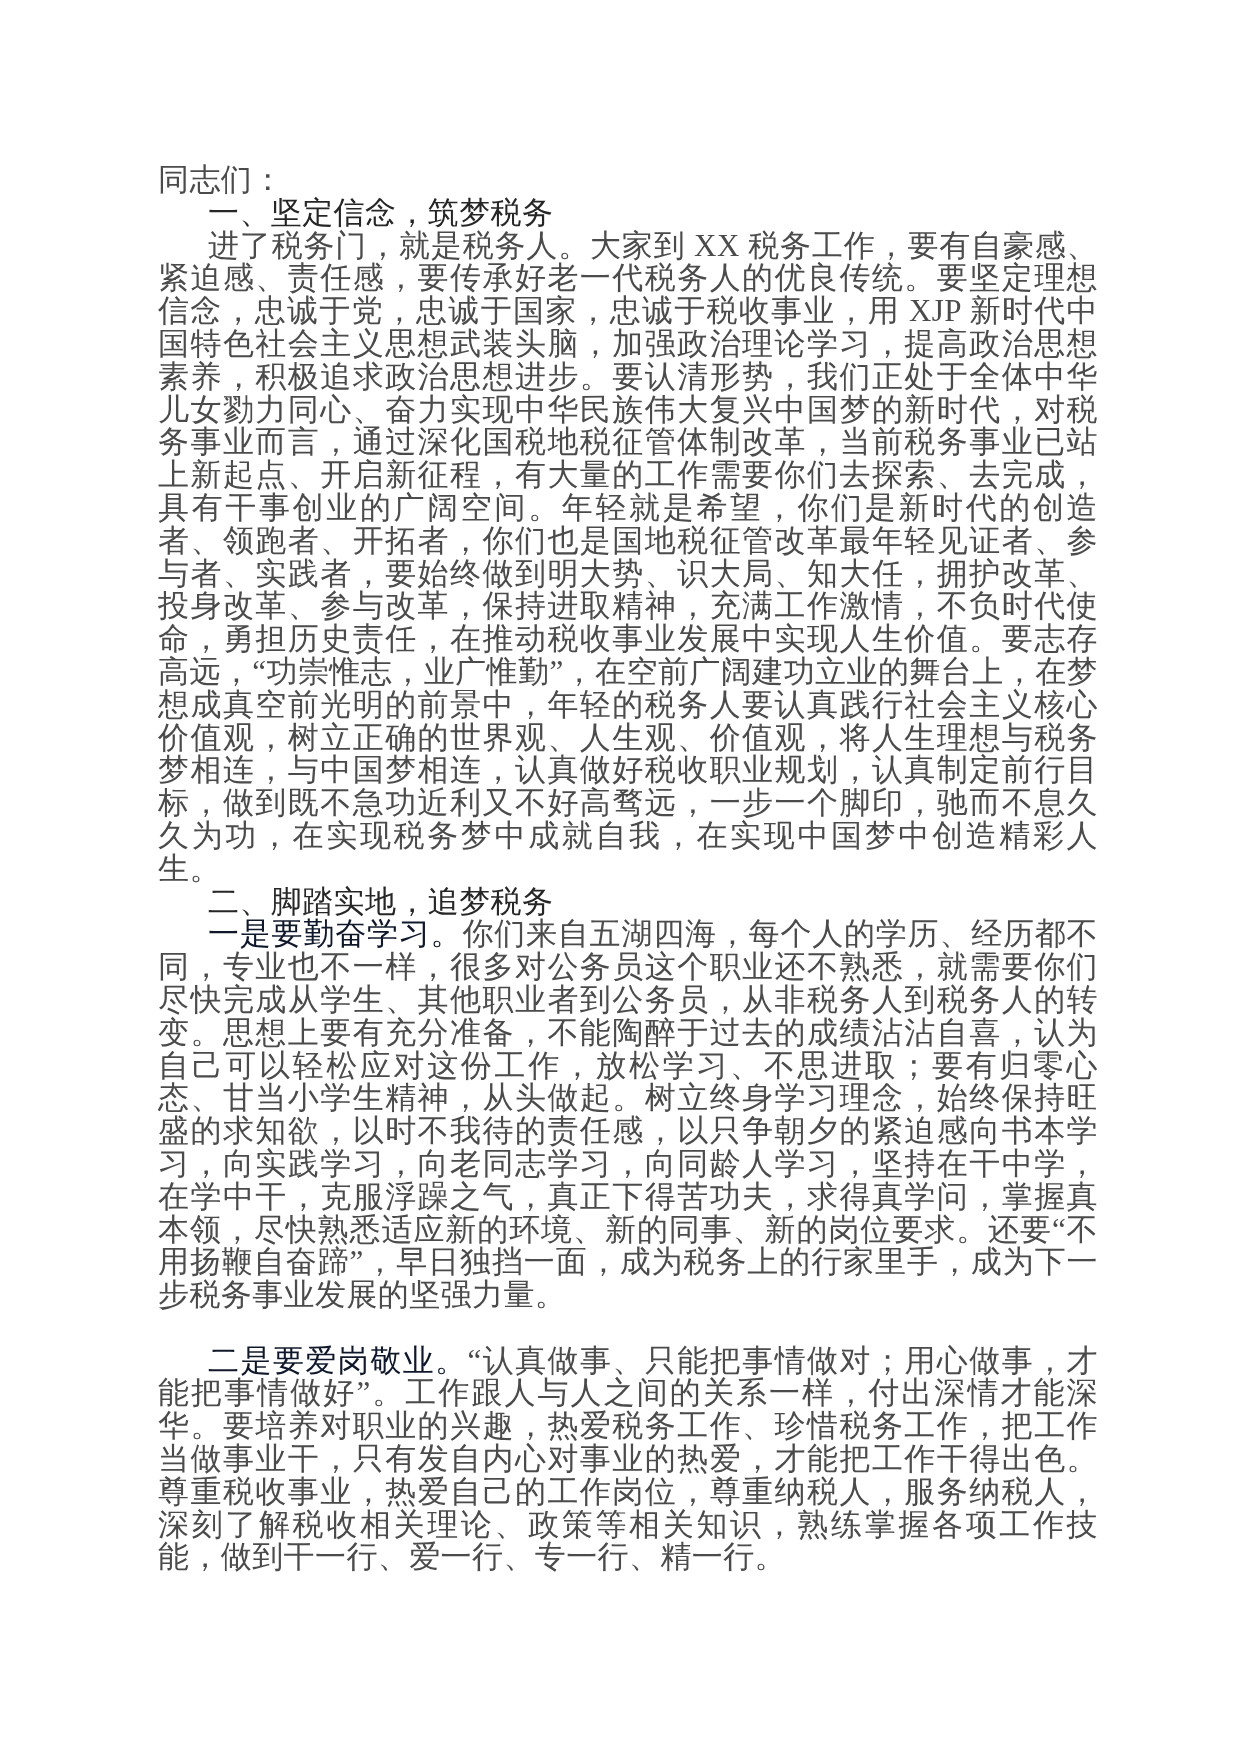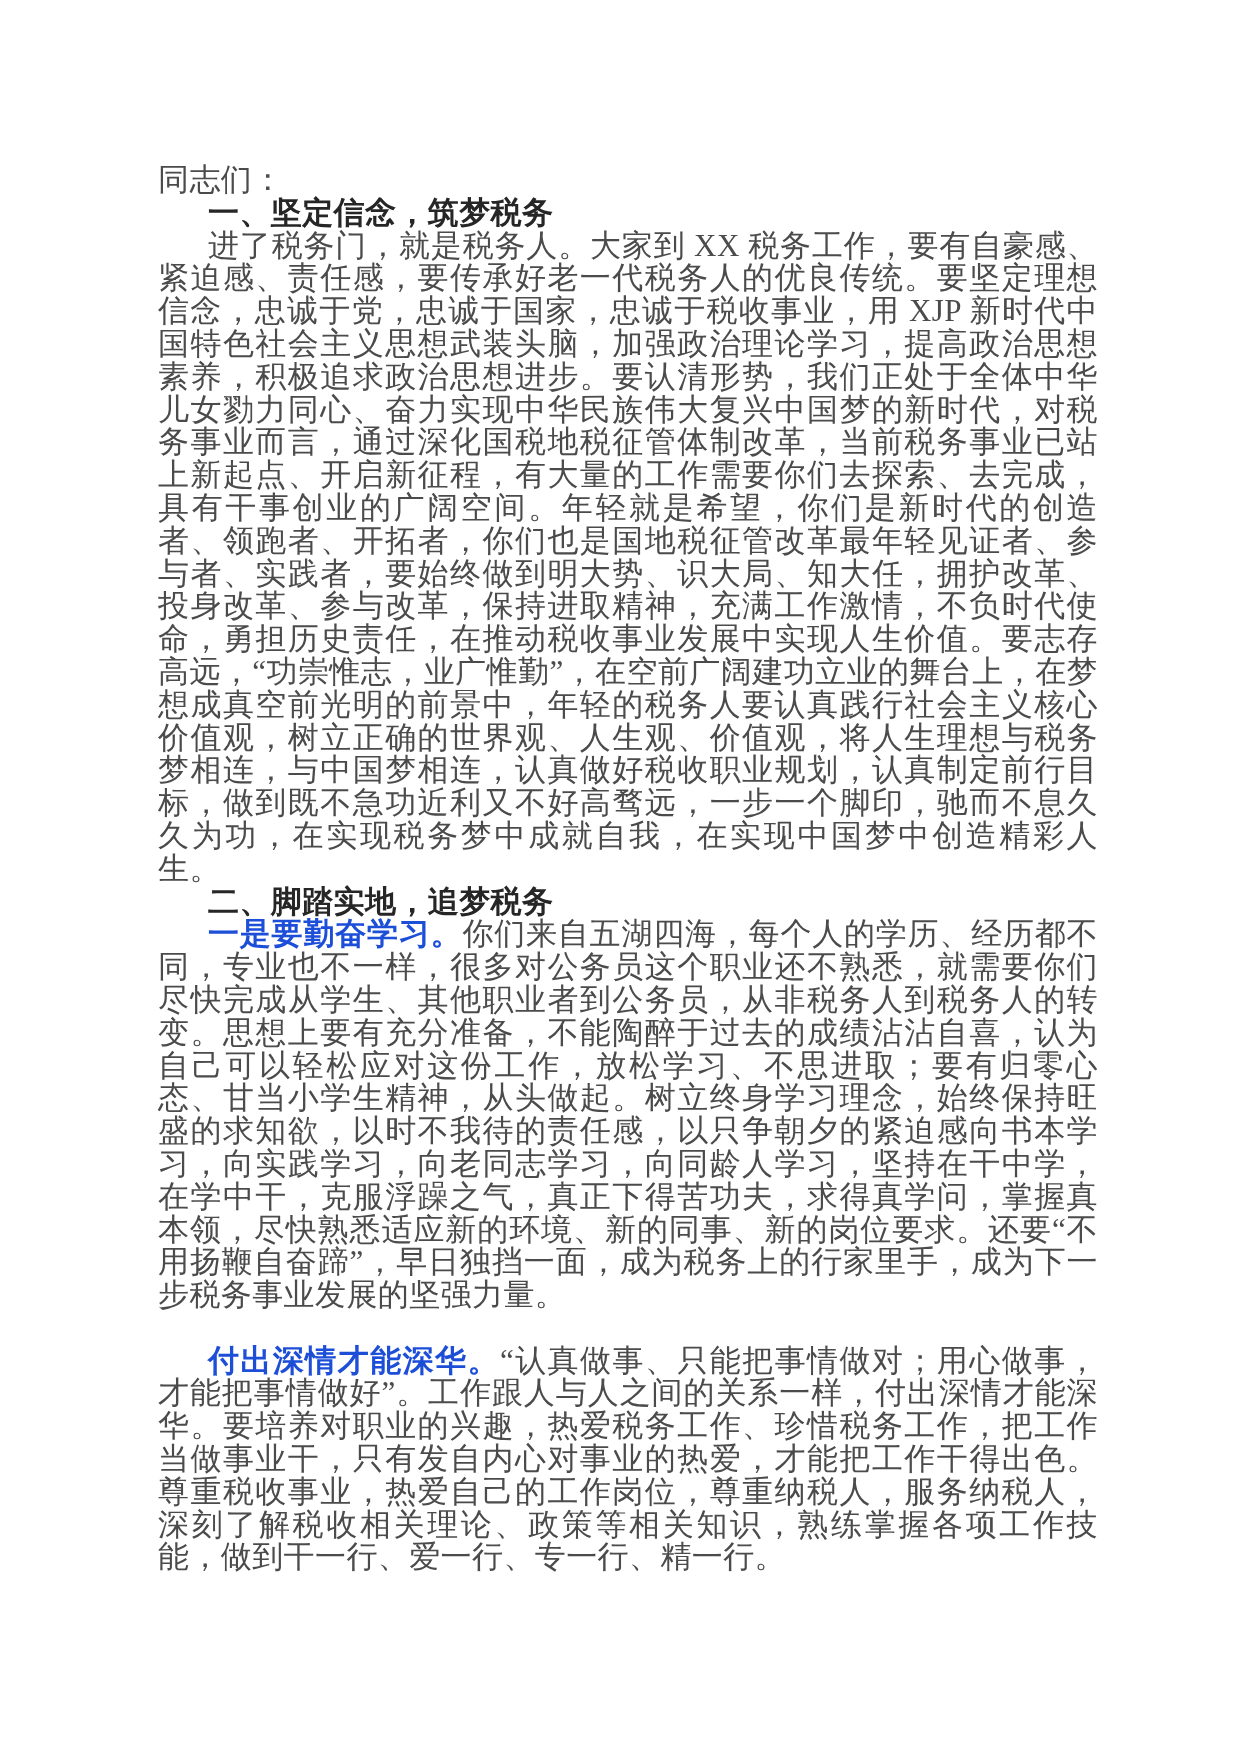--- a/index.html
+++ b/index.html
@@ -28,38 +28,38 @@
   }
   p.para {
     margin: 0;
     padding: 0;
     text-indent: 0;
   }
   p.para.indent {
     text-indent: 50px;
   }
   .run.bold {
-    font-weight: bold;
-    color: #1d4ed8;
+    font-weight: normal;
+    color: #0f172a;
   }
   p.para.heading .run {
-    font-weight: bold;
+    font-weight: normal;
     color: #262626;
     margin-top: 24px;
   }
   .blank-line {
     height: 32.8px;
   }
 </style>
 </head>
 <body>
 
 <div class="page">
   <div class="content">
       <p class="para"><span class="run">同志们：</span></p>
       <p class="para indent heading"><span class="run bold">一、坚定信念，筑梦税务</span></p>
       <p class="para indent"><span class="run">进了税务门，就是税务人。大家到 XX 税务工作，要有自豪感、紧迫感、责任感，要传承好老一代税务人的优良传统。要坚定理想信念，忠诚于党，忠诚于国家，忠诚于税收事业，用 XJP 新时代中国特色社会主义思想武装头脑，加强政治理论学习，提高政治思想素养，积极追求政治思想进步。要认清形势，我们正处于全体中华儿女勠力同心、奋力实现中华民族伟大复兴中国梦的新时代，对税务事业而言，通过深化国税地税征管体制改革，当前税务事业已站上新起点、开启新征程，有大量的工作需要你们去探索、去完成，具有干事创业的广阔空间。年轻就是希望，你们是新时代的创造者、领跑者、开拓者，你们也是国地税征管改革最年轻见证者、参与者、实践者，要始终做到明大势、识大局、知大任，拥护改革、投身改革、参与改革，保持进取精神，充满工作激情，不负时代使命，勇担历史责任，在推动税收事业发展中实现人生价值。要志存高远，“功崇惟志，业广惟勤”，在空前广阔建功立业的舞台上，在梦想成真空前光明的前景中，年轻的税务人要认真践行社会主义核心价值观，树立正确的世界观、人生观、价值观，将人生理想与税务梦相连，与中国梦相连，认真做好税收职业规划，认真制定前行目标，做到既不急功近利又不好高骛远，一步一个脚印，驰而不息久久为功，在实现税务梦中成就自我，在实现中国梦中创造精彩人生。</span></p>
       <p class="para indent heading"><span class="run bold">二、脚踏实地，追梦税务</span></p>
       <p class="para indent"><span class="run bold">一是要勤奋学习。</span><span class="run">你们来自五湖四海，每个人的学历、经历都不同，专业也不一样，很多对公务员这个职业还不熟悉，就需要你们尽快完成从学生、其他职业者到公务员，从非税务人到税务人的转变。思想上要有充分准备，不能陶醉于过去的成绩沾沾自喜，认为自己可以轻松应对这份工作，放松学习、不思进取；要有归零心态、甘当小学生精神，从头做起。树立终身学习理念，始终保持旺盛的求知欲，以时不我待的责任感，以只争朝夕的紧迫感向书本学习，向实践学习，向老同志学习，向同龄人学习，坚持在干中学，在学中干，克服浮躁之气，真正下得苦功夫，求得真学问，掌握真本领，尽快熟悉适应新的环境、新的同事、新的岗位要求。还要“不用扬鞭自奋蹄”，早日独挡一面，成为税务上的行家里手，成为下一步税务事业发展的坚强力量。</span></p>
       <div class="blank-line"></div>
-      <p class="para indent"><span class="run bold">付出深情才能深华。</span><span class="run">“认真做事、只能把事情做对；用心做事，才能把事情做好”。工作跟人与人之间的关系一样，付出深情才能深华。要培养对职业的兴趣，热爱税务工作、珍惜税务工作，把工作当做事业干，只有发自内心对事业的热爱，才能把工作干得出色。尊重税收事业，热爱自己的工作岗位，尊重纳税人，服务纳税人，深刻了解税收相关理论、政策等相关知识，熟练掌握各项工作技能，做到干一行、爱一行、专一行、精一行。</span></p>
+      <p class="para indent"><span class="run bold">二是要爱岗敬业。</span><span class="run">“认真做事、只能把事情做对；用心做事，才能把事情做好”。工作跟人与人之间的关系一样，付出深情才能深华。要培养对职业的兴趣，热爱税务工作、珍惜税务工作，把工作当做事业干，只有发自内心对事业的热爱，才能把工作干得出色。尊重税收事业，热爱自己的工作岗位，尊重纳税人，服务纳税人，深刻了解税收相关理论、政策等相关知识，熟练掌握各项工作技能，做到干一行、爱一行、专一行、精一行。</span></p>
     </div>
 </div>
 
 </body></html>

